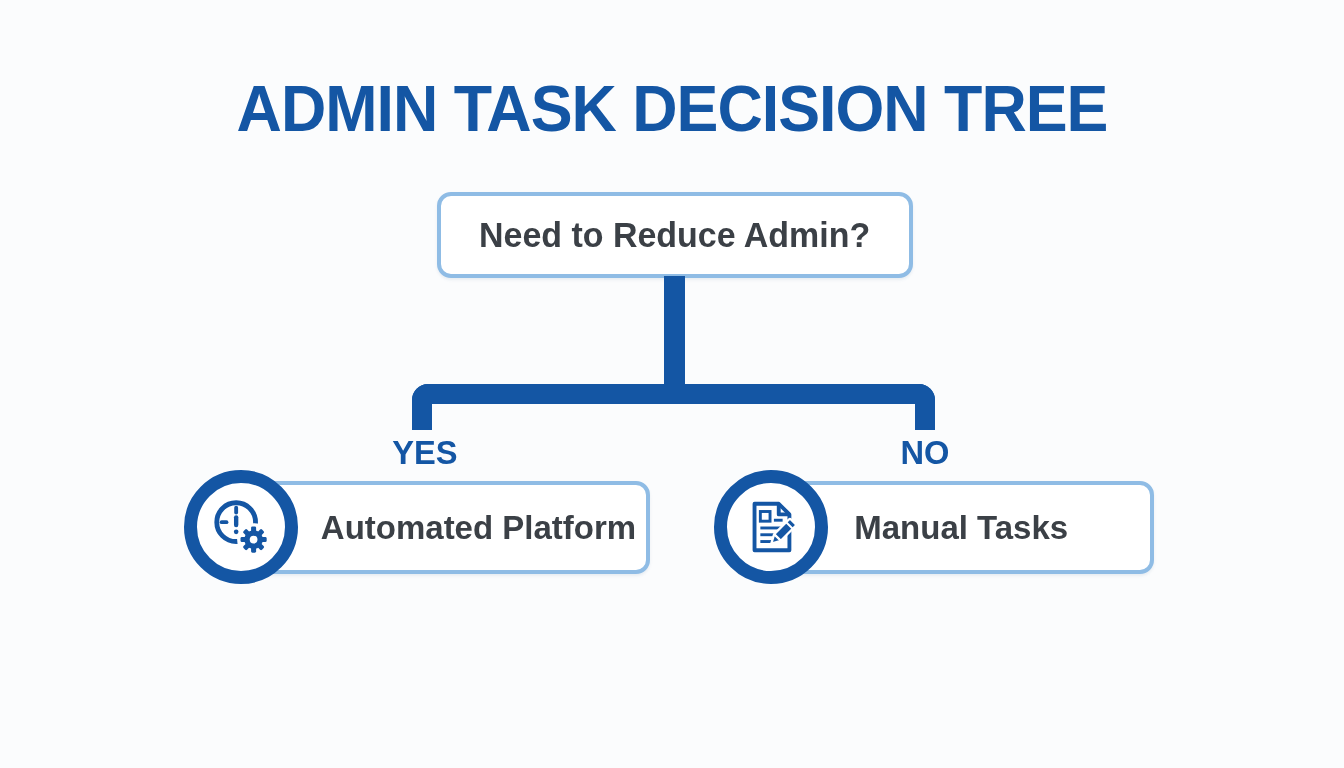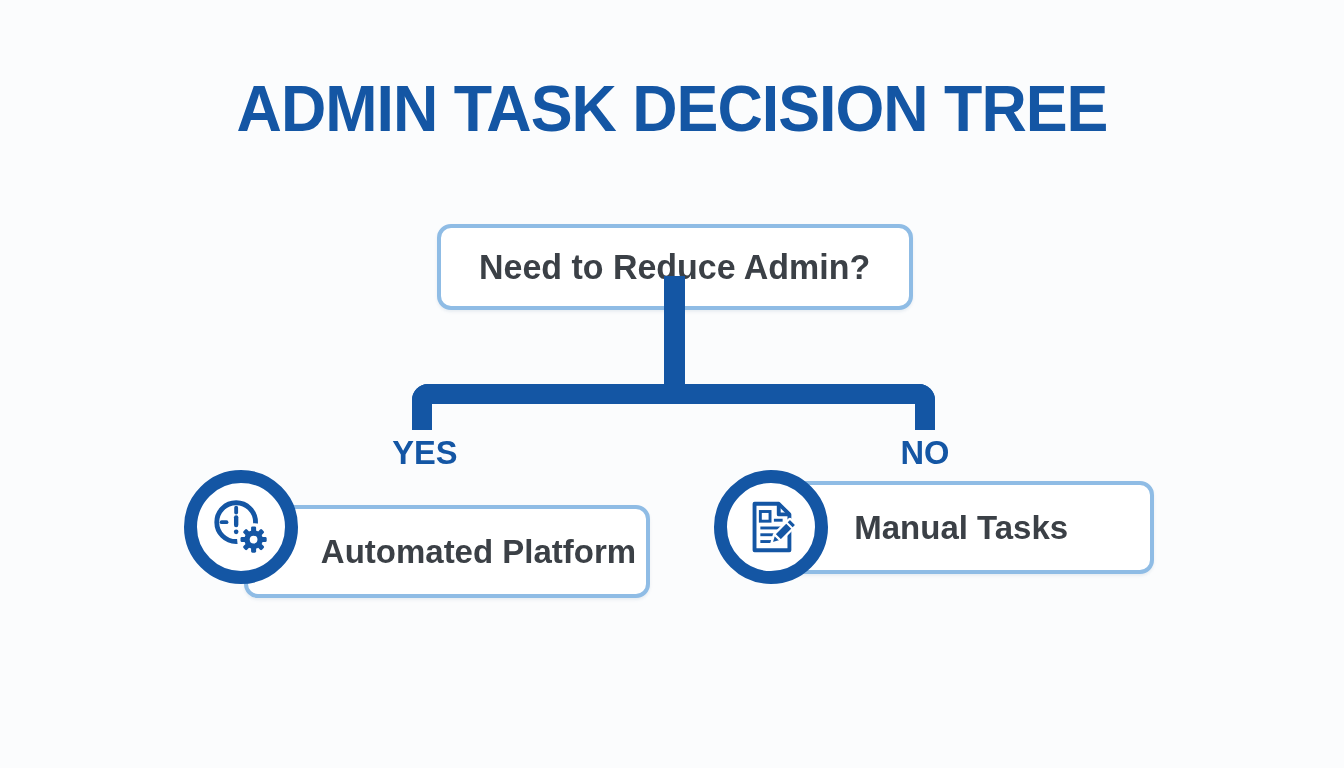--- a/index.html
+++ b/index.html
@@ -30,21 +30,21 @@
     box-sizing:border-box;
     display:flex;align-items:center;justify-content:center;
     box-shadow:0 2px 3px rgba(120,150,180,.14);
   }
   .node-label{
     font-weight:bold;color:#3b4046;
     transform:scaleX(.97);
     white-space:nowrap;
   }
 
-  .root-box{left:437px;top:192px;width:476px;height:86px;margin-top:32px;}
+  .root-box{left:437px;top:192px;width:476px;height:86px;}
   .root-box .node-label{font-size:35px;}
 
   
   .v-line{
     position:absolute;left:664px;top:276px;width:21px;height:112px;
     background:#1456a4;
   }
   .bracket{
     position:absolute;left:412px;top:384px;width:523px;height:46px;
     box-sizing:border-box;
@@ -58,21 +58,21 @@
     text-align:center;
     font-size:34px;font-weight:bold;color:#1456a4;
     transform:scaleX(.96);
   }
   .answer-yes{left:355px;}
   .answer-no{left:855px;}
 
   
   .leaf-box{top:481px;height:93px;}
   .leaf-box .node-label{font-size:34px;}
-  .leaf-yes{left:244px;width:406px;padding-left:62px;margin-top:24px;}
+  .leaf-yes{left:244px;width:406px;padding-left:62px;}
   .leaf-no{left:734px;width:420px;padding-left:34px;}
 
   
   .icon-badge{
     position:absolute;top:470px;width:114px;height:114px;
     box-sizing:border-box;
     background:#ffffff;
     border:13px solid #1456a4;
     border-radius:50%;
     display:flex;align-items:center;justify-content:center;

